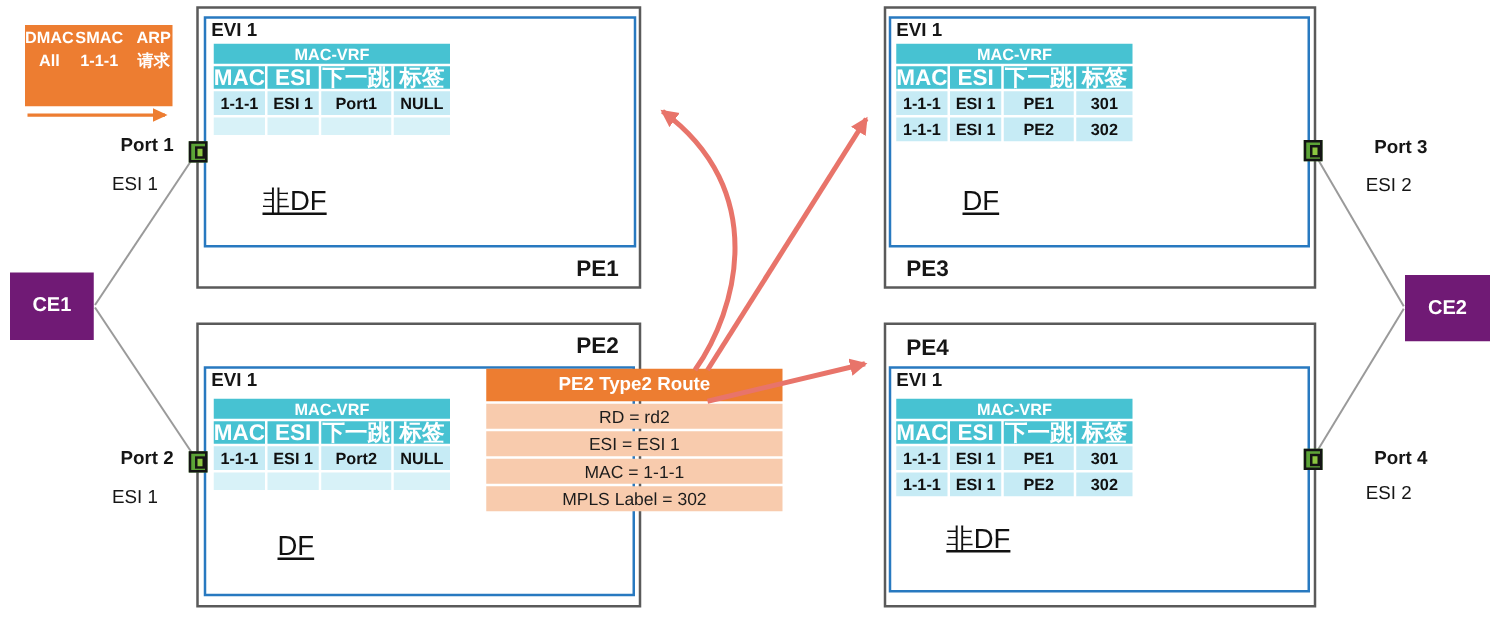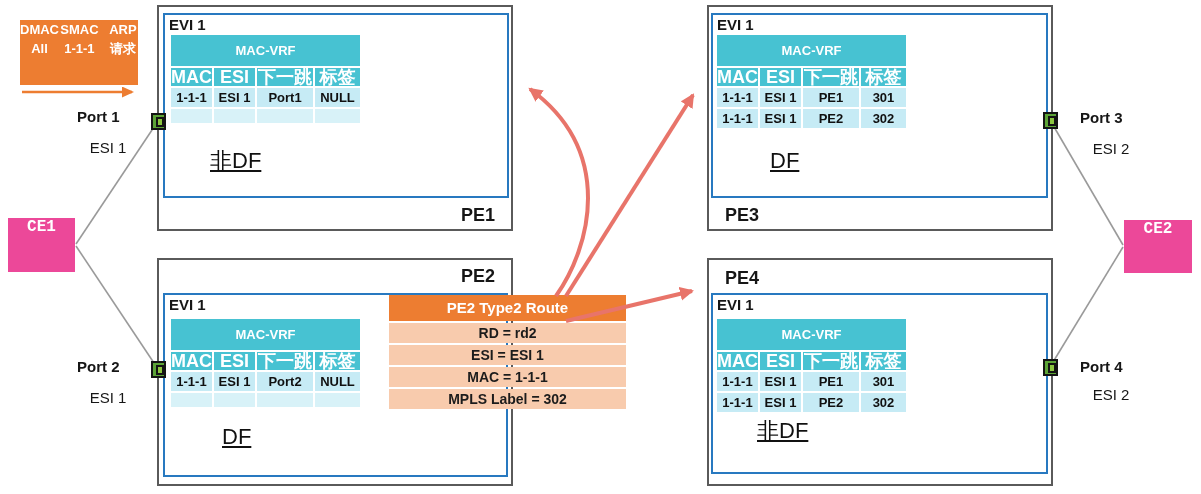--- a/index.html
+++ b/index.html
@@ -14,48 +14,48 @@
   
   .pe-box{position:absolute;background:#ffffff;border:2px solid #5a5a5a;z-index:10;box-sizing:border-box;}
   .evi-box{position:absolute;border:2px solid #2879C0;box-sizing:border-box;background:transparent;}
   .pe-name{position:absolute;font-size:18px;font-weight:bold;color:#161616;}
   .evi-label{position:absolute;left:4px;top:1px;font-size:15px;font-weight:bold;color:#161616;}
   .df-label{position:absolute;font-size:22px;color:#111;text-decoration:underline;}
 
   
   table.vrf{position:absolute;border-collapse:separate;border-spacing:2px;}
   table.vrf td{text-align:center;vertical-align:middle;padding:0;font-weight:bold;line-height:1;}
-  tr.vrf-title td{background:#47C2D2;color:#ffffff;font-size:13px;height:31px;}
+  tr.vrf-title td{background:#47C2D2;color:#ffffff;font-size:13px;height:16px;}
   tr.vrf-cols  td{background:#47C2D2;color:#ffffff;font-size:18px;height:17px;}
   tr.vrf-data  td{background:#C6EBF5;color:#101010;font-size:13px;height:19px;}
   tr.vrf-blank td{background:#D8F2F8;height:14px;}
 
   
   .legend{position:absolute;left:20px;top:20px;width:118px;height:65px;background:#ED7D31;
           color:#fff;font-weight:bold;font-size:13px;text-align:center;z-index:10;
           display:flex;flex-direction:row;justify-content:center;}
   .legend .ln{line-height:19px;}
   .legend .divider{border-top:2px solid #ffffff;margin:1px 4px;}
 
   
-  .ce-box{position:absolute;background:#ec4899;color:#fff;font-size:16px;font-weight:bold;
-          display:flex;justify-content:center;z-index:10;font-family:Liberation Mono, monospace;}
+  .ce-box{position:absolute;background:#701a75;color:#fff;font-size:16px;font-weight:bold;
+          display:flex;align-items:center;justify-content:center;z-index:10;}
 
   
   .port-sq{position:absolute;width:11px;height:13px;background:#5CA437;border:2px solid #141414;z-index:20;}
   .port-sq .inner{position:absolute;left:3px;top:2px;width:4px;height:6px;background:#8CC640;border:2px solid #141414;}
 
-  .port-label{position:absolute;font-size:15px;font-weight:bold;color:#161616;width:62px;text-align:left;z-index:10;}
+  .port-label{position:absolute;font-size:15px;font-weight:bold;color:#161616;width:62px;text-align:right;z-index:10;}
   .esi-label{position:absolute;font-size:15px;color:#161616;width:62px;text-align:center;z-index:10;}
 
   
   .callout{position:absolute;left:368px;top:295px;width:237px;z-index:30;padding-left:21px;}
   .callout .hd{background:#ED7D31;color:#fff;font-size:15px;font-weight:bold;text-align:center;
                height:26px;line-height:26px;}
-  .callout .fld{background:#F8CBAD;color:#1c1c1c;font-size:14px;font-weight:bold;text-align:center;
+  .callout .fld{background:#F8CBAD;color:#1c1c1c;font-size:14px;font-weight:normal;text-align:center;
                 height:20px;line-height:20px;margin-top:2px;}
 
   .watermark{position:absolute;left:1023px;top:459px;font-size:20px;color:rgba(165,171,177,0.75);
              z-index:60;letter-spacing:0.5px;}
 </style>
 </head>
 <body>
 
 <div id="stage">
 

